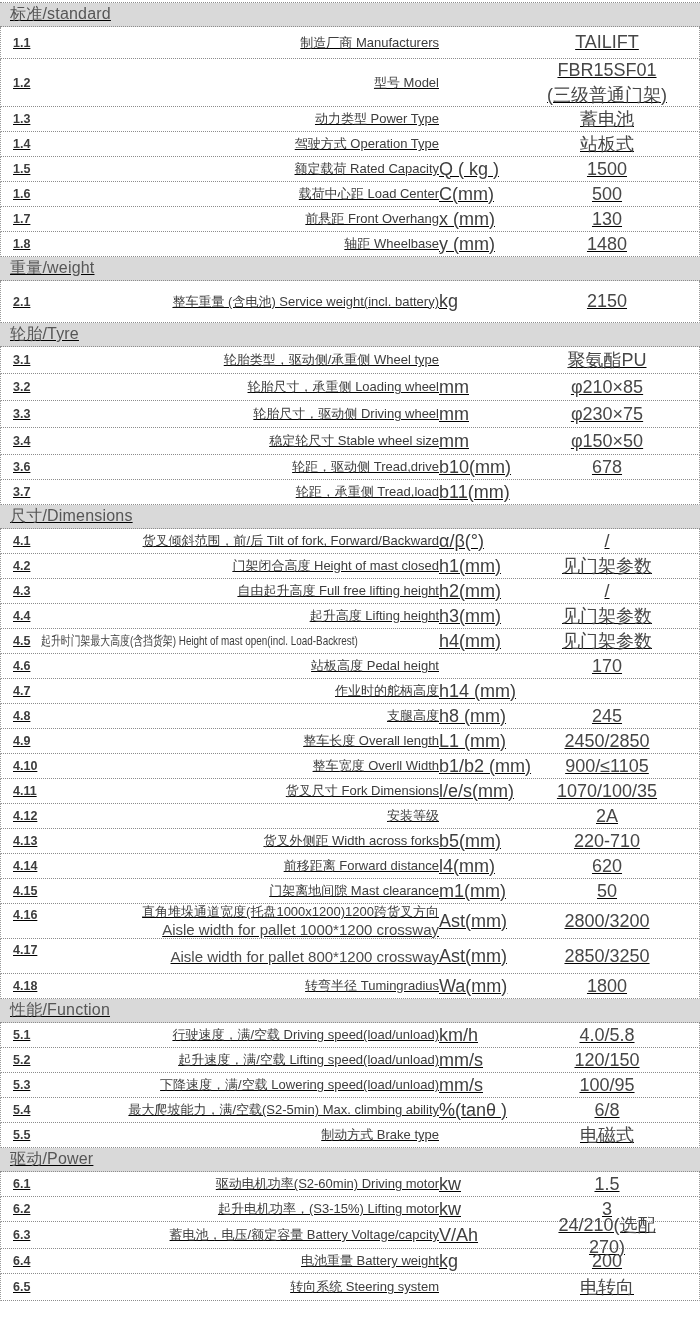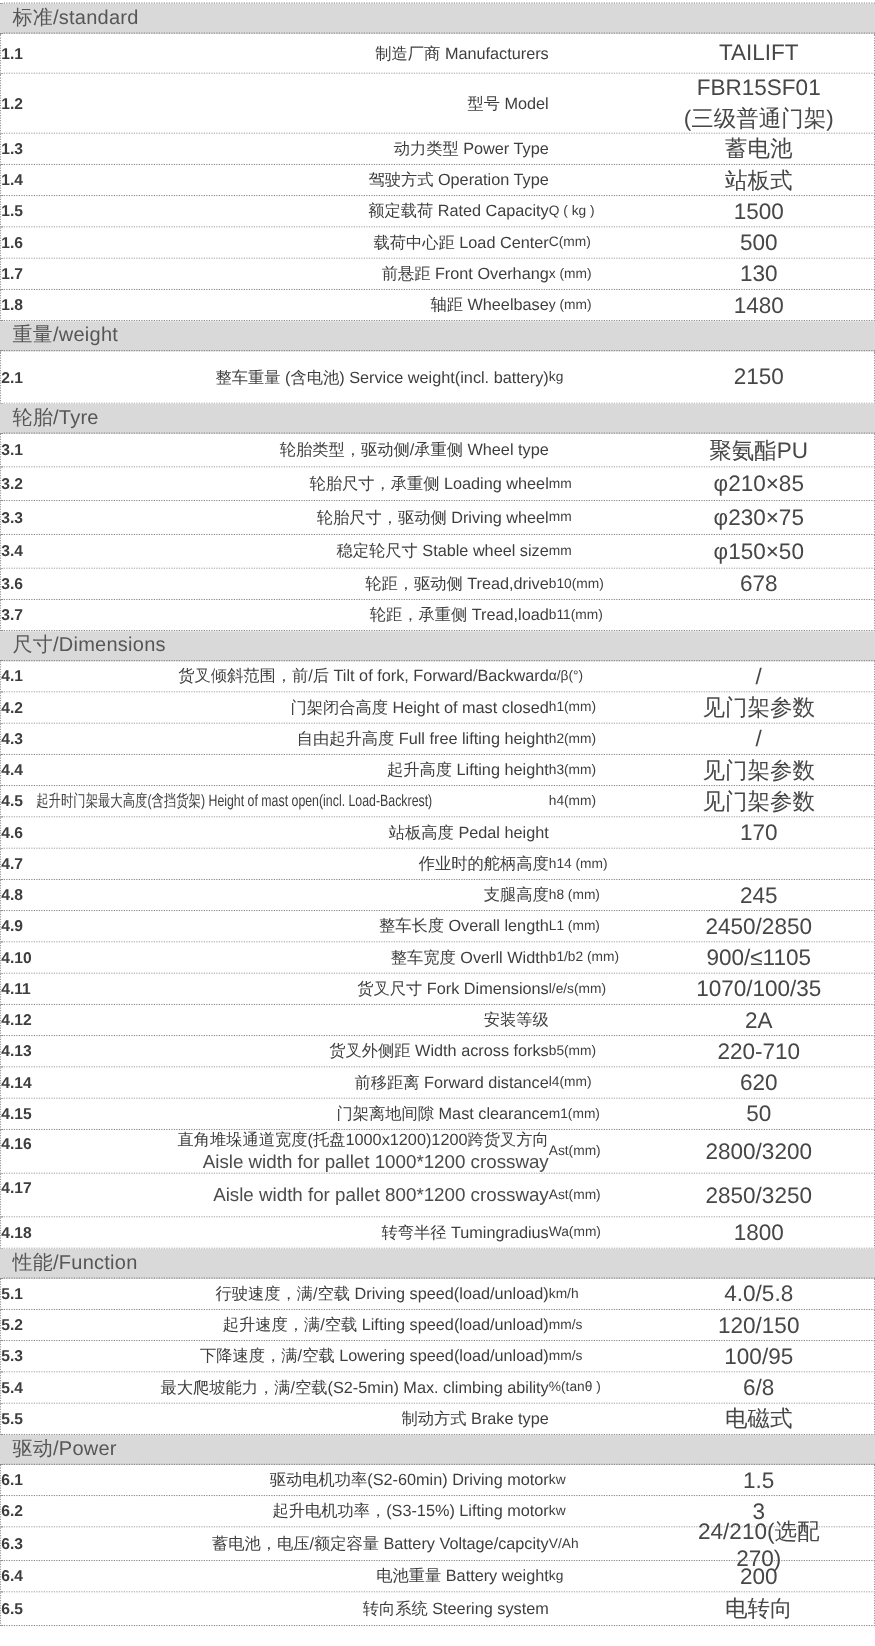--- a/index.html
+++ b/index.html
@@ -1,39 +1,39 @@
 <!DOCTYPE html>
 <html><head>
 <meta charset="utf-8">
 <style>
   html,body{margin:0;padding:0;}
   body{
     width:700px;height:1317px;background:#ffffff;overflow:hidden;
     font-family:"Liberation Sans","DejaVu Sans",sans-serif;
     -webkit-font-smoothing:antialiased;
   }
-  .spec-table{width:700px;border-top:1px dotted #8c8c8c;margin-top:2px;box-sizing:border-box;}
+  .spec-table{width:700px;border-top:1px dotted #8c8c8c;margin-top:2px;box-sizing:border-box;text-decoration:underline;}
   
   .sec{
     height:24px;background:#d9d9d9;border-bottom:1px dotted #8c8c8c;
     display:flex;align-items:center;padding-left:10px;box-sizing:border-box;
   }
   .sec-t{font-size:16px;color:#565656;letter-spacing:.2px;}
   
   .row{
     display:flex;align-items:center;box-sizing:border-box;
     border-bottom:1px dotted #8c8c8c;border-left:1px dotted #9a9a9a;border-right:1px dotted #9a9a9a;
-    height:25px;font-size:13px;color:#3e3e3e;
+    height:25px;padding-left:12px;font-size:13px;color:#3e3e3e;
   }
   .c-num{width:28px;flex:none;font-weight:700;font-size:12.5px;color:#3d3d3d;}
   .c-label{flex:1;min-width:0;line-height:1.2;text-align:right;}
   .lbl{white-space:nowrap;}
   .lbl.cond{display:inline-block;transform:scaleX(.76);transform-origin:0 50%;}
   .sub{display:block;font-size:15px;color:#4c4c4c;line-height:1.15;margin-top:1px;white-space:nowrap;}
-  .c-param{width:108px;flex:none;font-size:11px;color:#3e3e3e;}
+  .c-param{width:108px;flex:none;font-size:18px;color:#3e3e3e;}
   .c-value{width:120px;flex:none;text-align:center;margin-right:32px;font-size:18px;color:#474747;}
   .c-value .vline{display:block;line-height:1.35;}
   
   .h-32{height:32px}
   .h-48{height:48px}
   .h-30{height:42px}
   .h-35{height:35px}
   .h-35 .c-num{align-self:flex-start;padding-top:4px;}
   .h-27{height:27px}
 </style>

